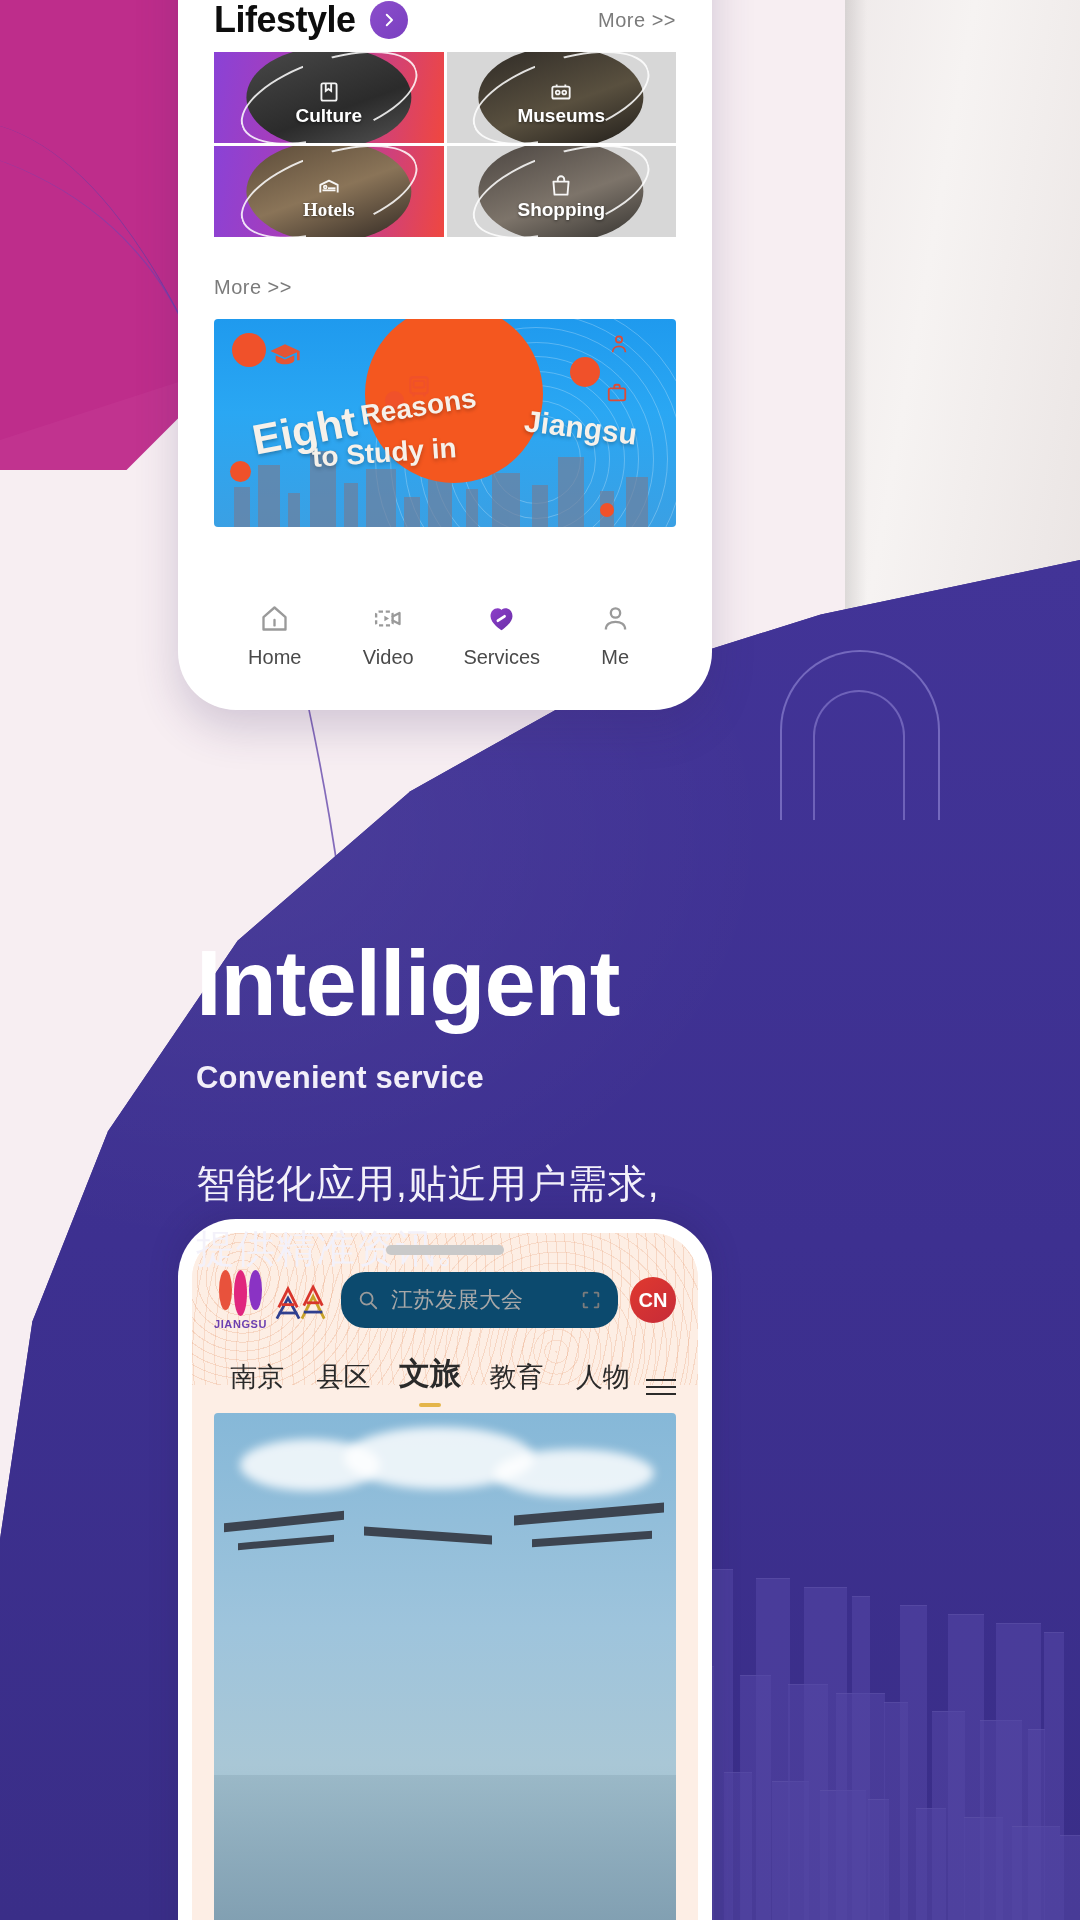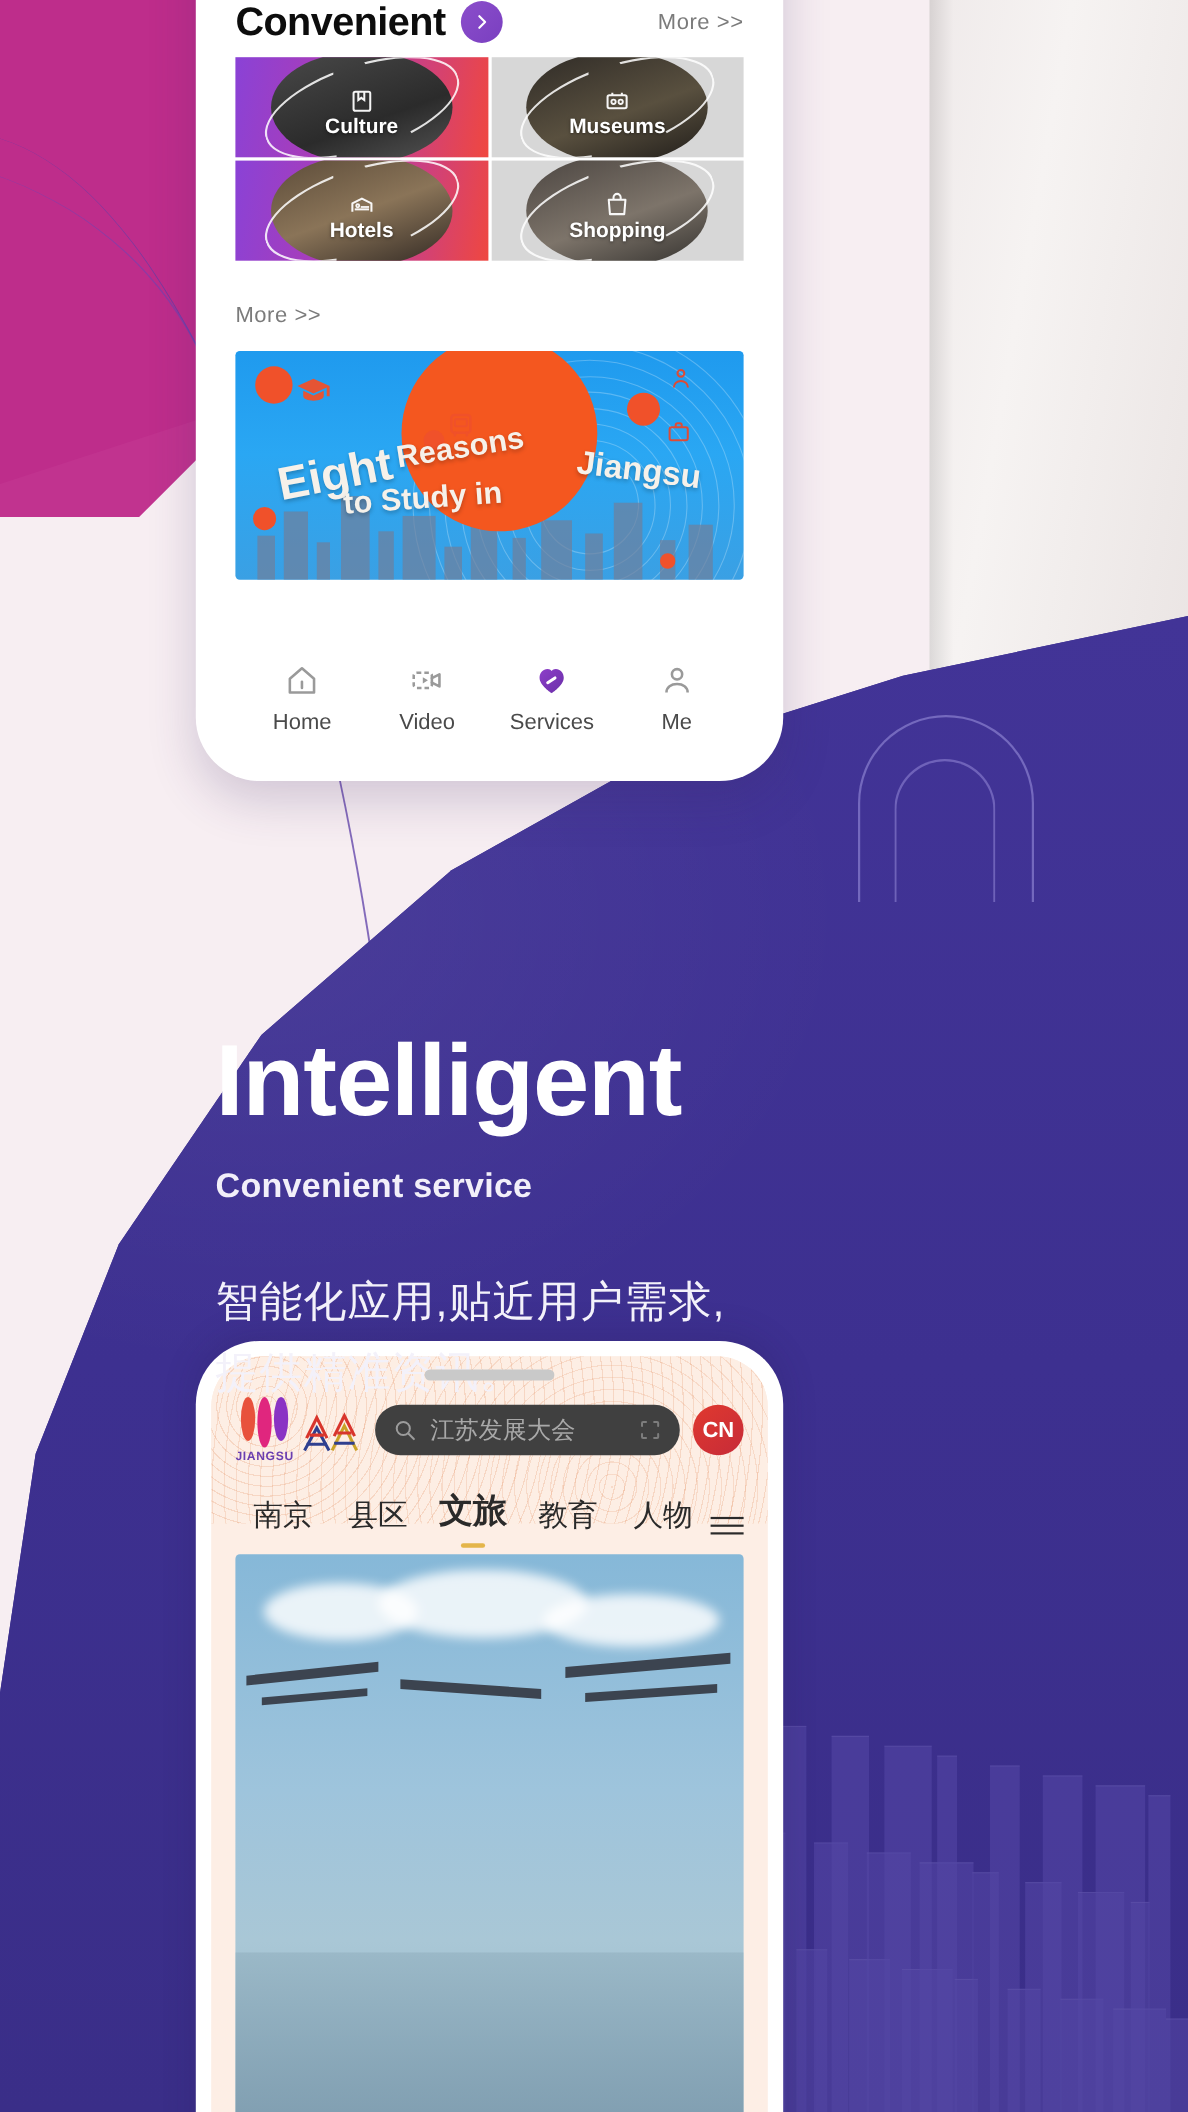--- a/index.html
+++ b/index.html
@@ -135,21 +135,21 @@
     width:26px; height:26px; opacity:.95;
   }
   .tile .lbl{
     position:relative; z-index:4; color:#fff; font-size:19px;
     font-weight:700; margin-bottom:16px;
     text-shadow:0 1px 3px rgba(0,0,0,.5);
   }
   .g-purple{ background:linear-gradient(100deg,#8a42d6 0%,#b23bb0 45%,#f0473f 100%); }
   .g-grey  { background:#d7d7d7; }
   .g-purple2{ background:linear-gradient(100deg,#9b2fd6 0%,#c02fae 55%,#e03a80 100%); }
-  .g-purple3{ background:linear-gradient(100deg,#8a42d6 0%,#b23bb0 48%,#ef4740 100%); }
+  .g-purple3{ background:linear-gradient(100deg,#8a42d6 0%,#b23bb0 48%,#ef4740 100%);font-family:Liberation Serif, serif; }
 
   
   .edu-banner{
     margin:0 22px; height:208px; border-radius:4px; overflow:hidden;
     position:relative;
     background:linear-gradient(180deg,#1f9aee 0%,#2aa7f3 45%,#3aa0e4 100%);
   }
   .edu-city{
     position:absolute; left:0; bottom:0; width:100%; height:62%;
     opacity:.7;
@@ -253,21 +253,21 @@
     position:absolute; left:0; right:0; top:34px; height:66px;
     display:flex; align-items:center; gap:12px; padding:0 22px;
   }
   .logo{ display:flex; align-items:center; gap:6px; flex-shrink:0; }
   .logo-mark{ display:flex; flex-direction:column; align-items:center; }
   .logo-petals{ display:flex; gap:2px; }
   .logo-petals i{ width:13px; height:40px; border-radius:50%; display:block; }
   .logo-word{ font-size:11px; font-weight:700; color:#6b3fb0; letter-spacing:.6px; margin-top:2px;}
   .logo-cn{ width:56px; height:52px; }
   .searchbar{
-    flex:1; height:46px; background:#404040; border-radius:24px;
+    flex:1; height:56px; background:#0c4a6e; border-radius:24px;
     display:flex; align-items:center; gap:12px; padding:0 16px;
   }
   .searchbar .sq{ width:22px; height:22px; flex-shrink:0; }
   .searchbar .ph{ flex:1; font-size:22px; color:#a8a8a8; }
   .searchbar .scan{ width:22px; height:22px; flex-shrink:0; }
   .cn-btn{
     width:46px; height:46px; border-radius:50%; flex-shrink:0;
     background:linear-gradient(140deg,#e0392f,#c62b38);
     color:#fff; font-size:20px; font-weight:700;
     display:flex; align-items:center; justify-content:center;
@@ -352,21 +352,21 @@
     <div class="bg-arch2"></div>
   </div>
 </div>
 
 <div class="phone1">
   <div class="phone1-screen">
     <div class="p1-content">
 
       <div class="sec-head">
         <div class="sec-head-l">
-          <div class="sec-title">Convenient</div>
+          <div class="sec-title">Lifestyle</div>
           <div class="arrow-badge">
             <svg viewBox="0 0 24 24">
               <path d="M9 5l7 7-7 7" fill="none" stroke="#fff" stroke-width="2.6" stroke-linecap="round" stroke-linejoin="round"></path>
             </svg>
           </div>
         </div>
         <div class="more-link">More &gt;&gt;</div>
       </div>
 
       <div class="tiles" id="tilegrid">

